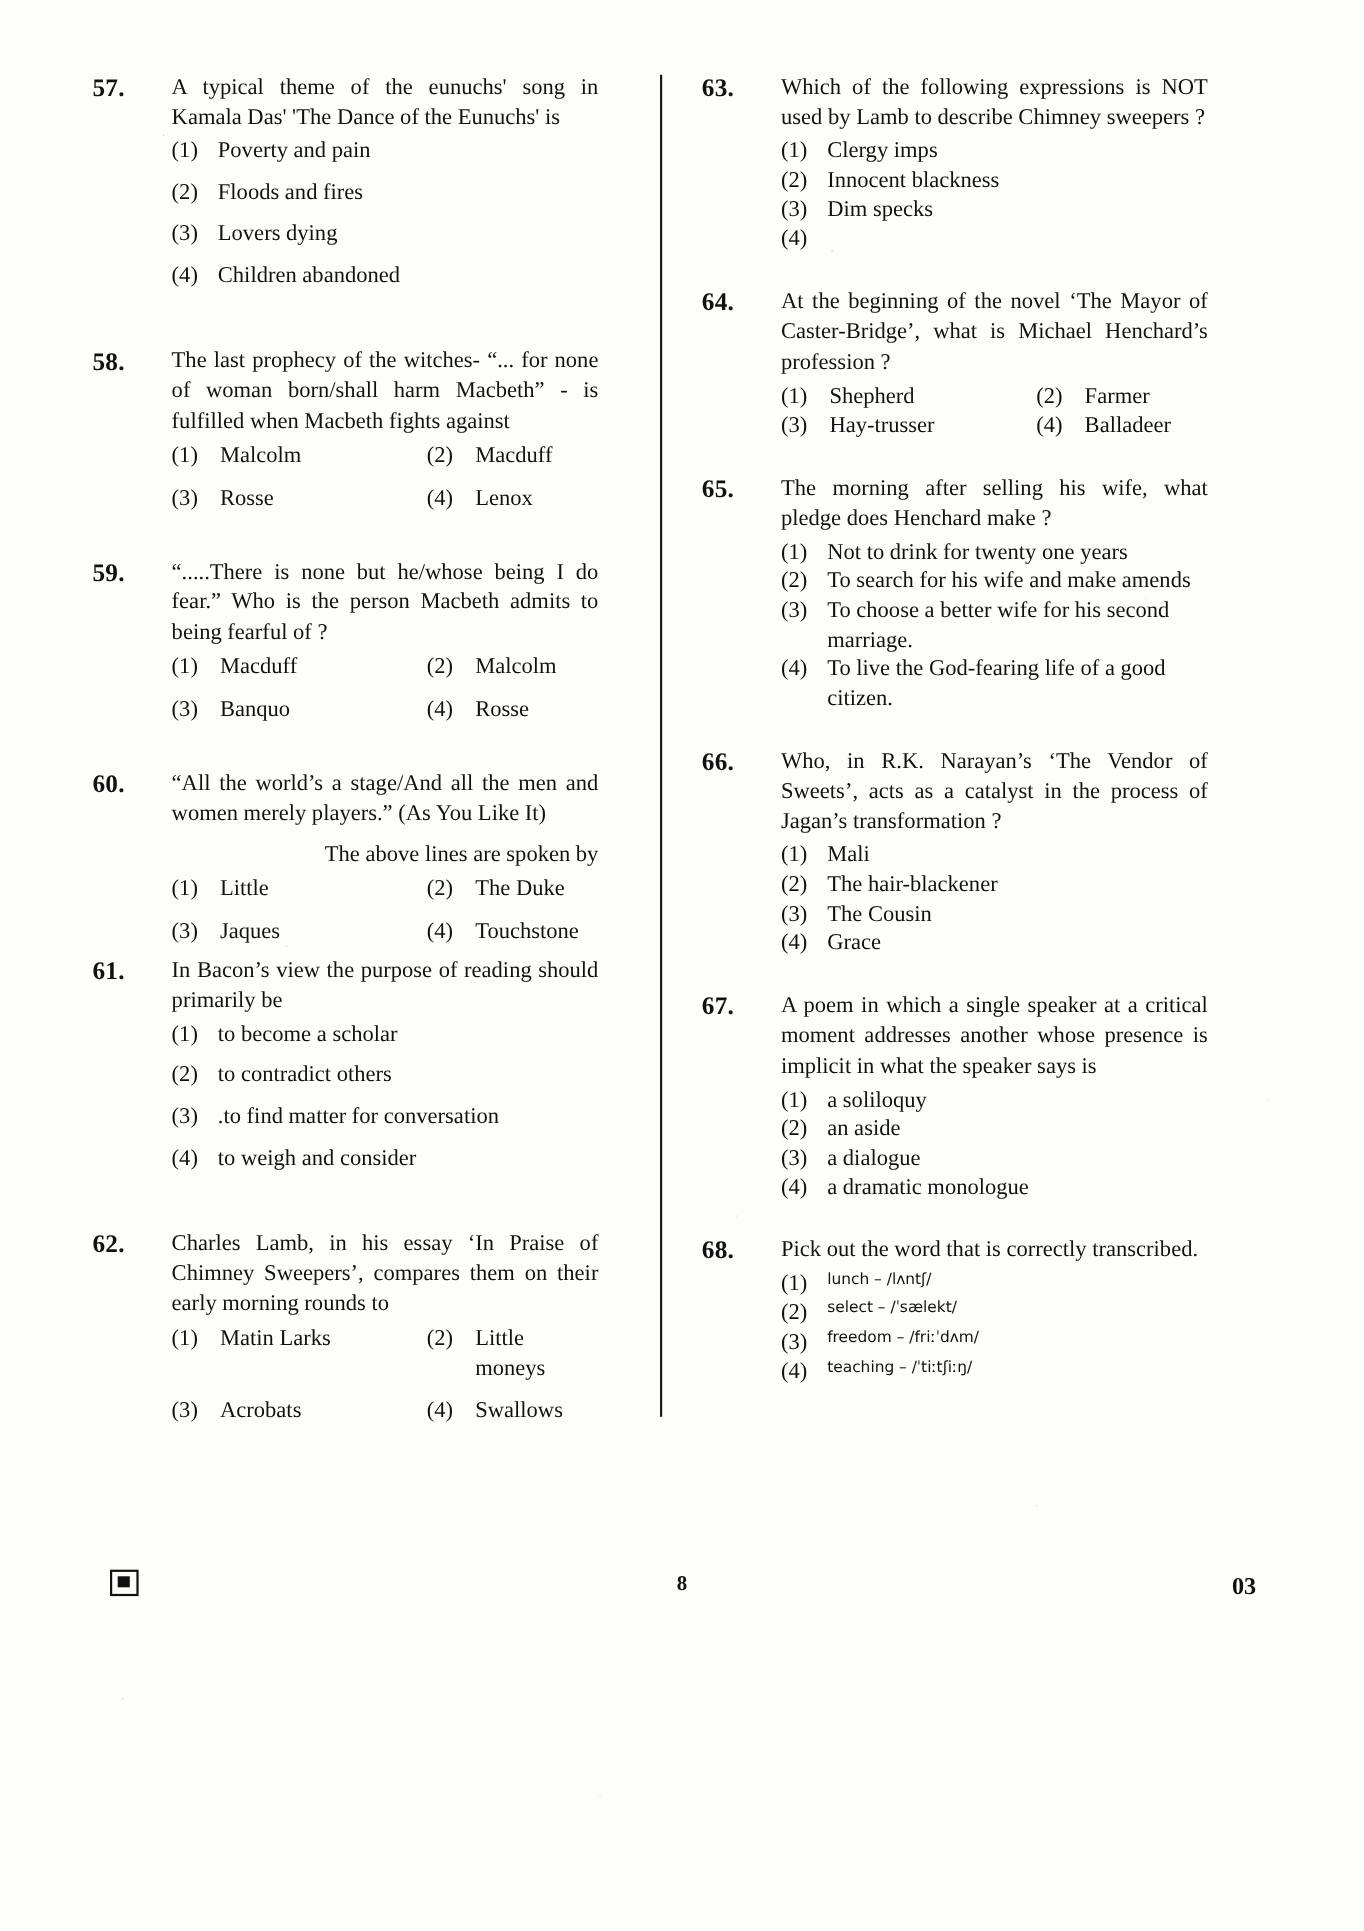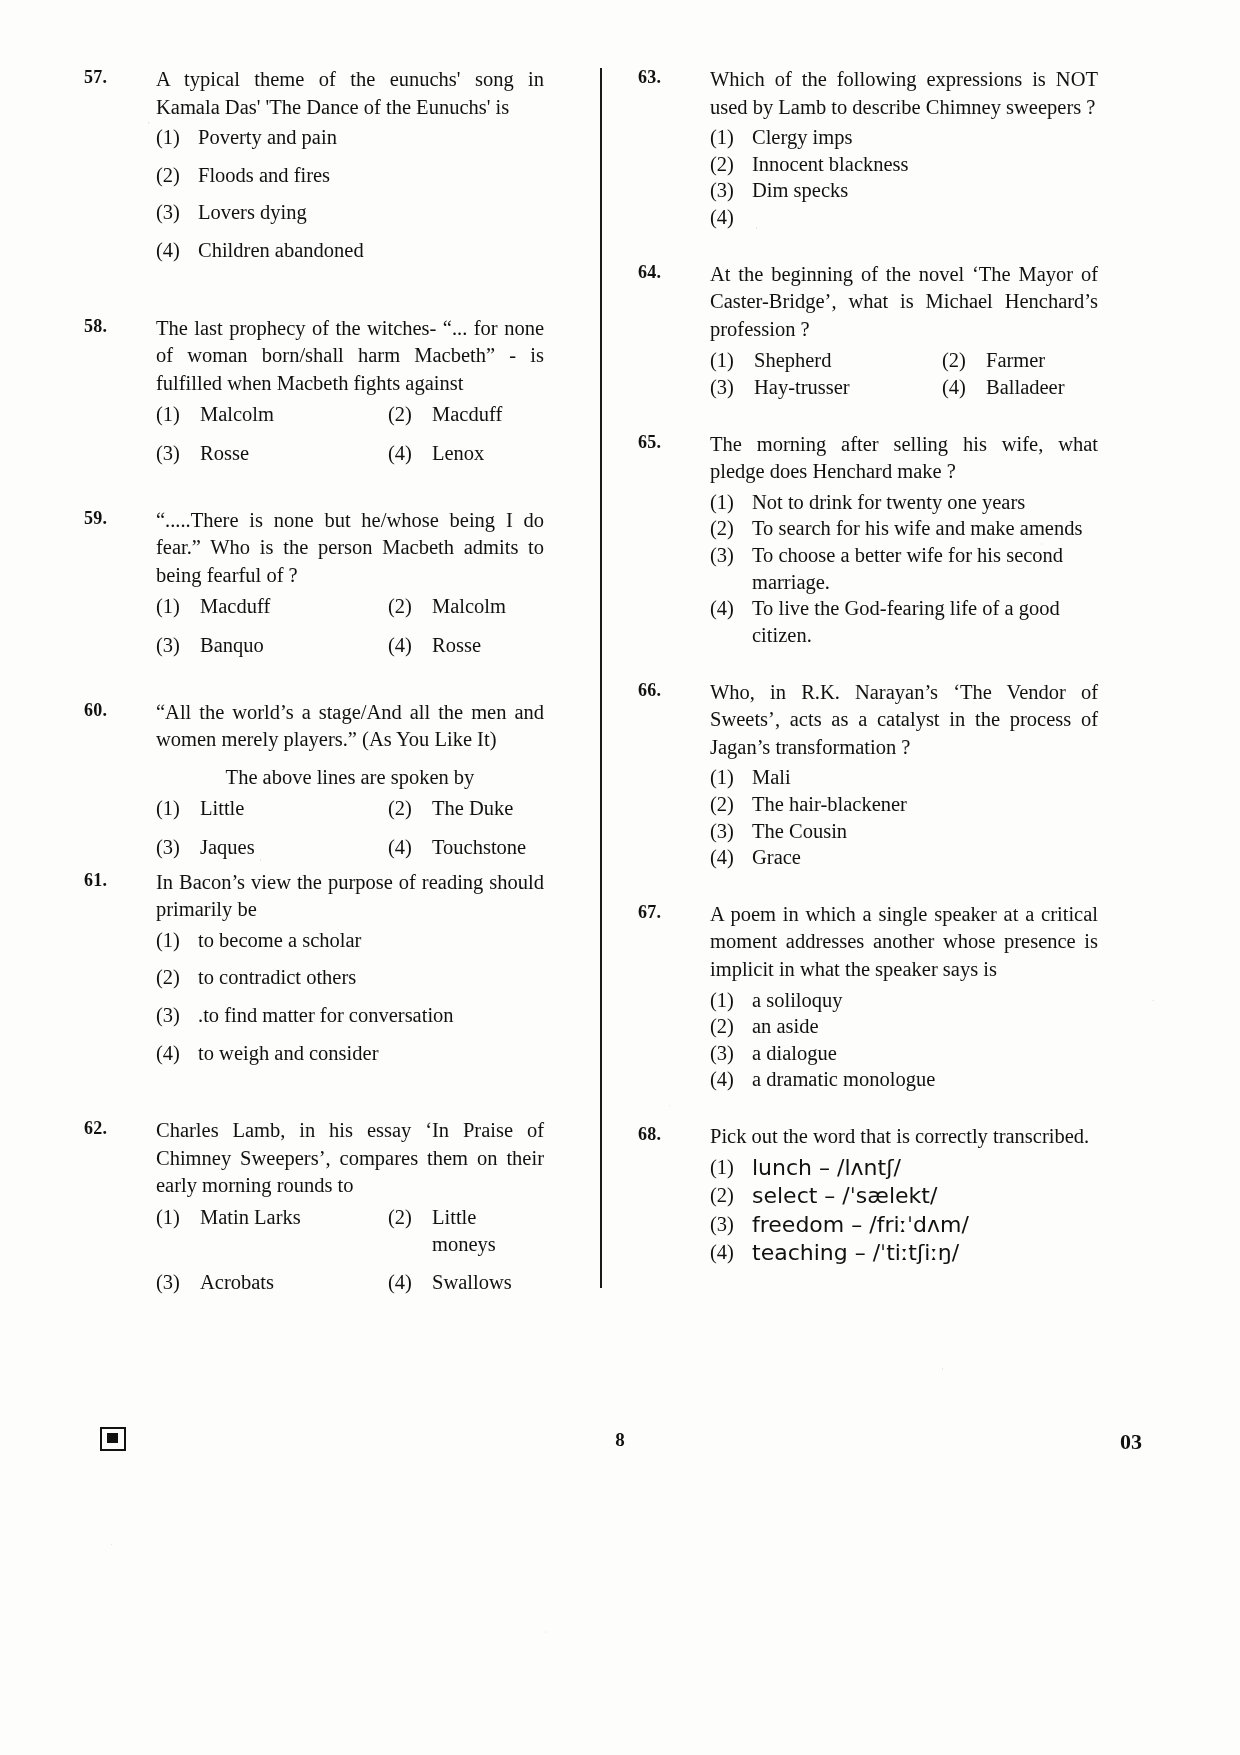--- a/index.html
+++ b/index.html
@@ -66,38 +66,38 @@
 
   .q {
     display: flex;
     align-items: flex-start;
     margin-bottom: 0;
   }
   .qnum {
     font-weight: bold;
     width: 44px;
     flex: 0 0 44px;
-    font-size: 18px;
+    font-size: 23px;
     letter-spacing: .2px;
     padding-top: 1px;
   }
   .qbody {
     flex: 1 1 auto;
     font-size: 20.5px;
     line-height: 1.345;
     margin-left: 28px;
   }
   .stem {
     text-align: justify;
     text-justify: inter-word;
     margin: 0;
   }
   .subnote {
     margin: 10px 0 0 0;
-    text-align: center;
+    text-align: right;
   }
 
   
   .opts {
     list-style: none;
     margin: 3px 0 0 0;
     padding: 0;
   }
   .opts.spaced li { margin-bottom: 11px; }
   .opts li {
@@ -126,21 +126,21 @@
     display: flex;
     align-items: flex-start;
     line-height: 1.30;
   }
   .opts2 .olabel { width: 44px; }
 
   .q-gap-lg { height: 40px; }
   .q-gap-md { height: 30px; }
   .q-gap-xxs { height: 8px; }
 
-  .ipa { font-family: "DejaVu Sans", sans-serif; font-size: 22px; }
+  .ipa { font-family: "DejaVu Sans", sans-serif; font-size: 14px; }
 
   
   .footer {
     position: absolute;
     left: 84px;
     right: 84px;
     top: 1427px;
     height: 30px;
   }
   .sq-mark {

